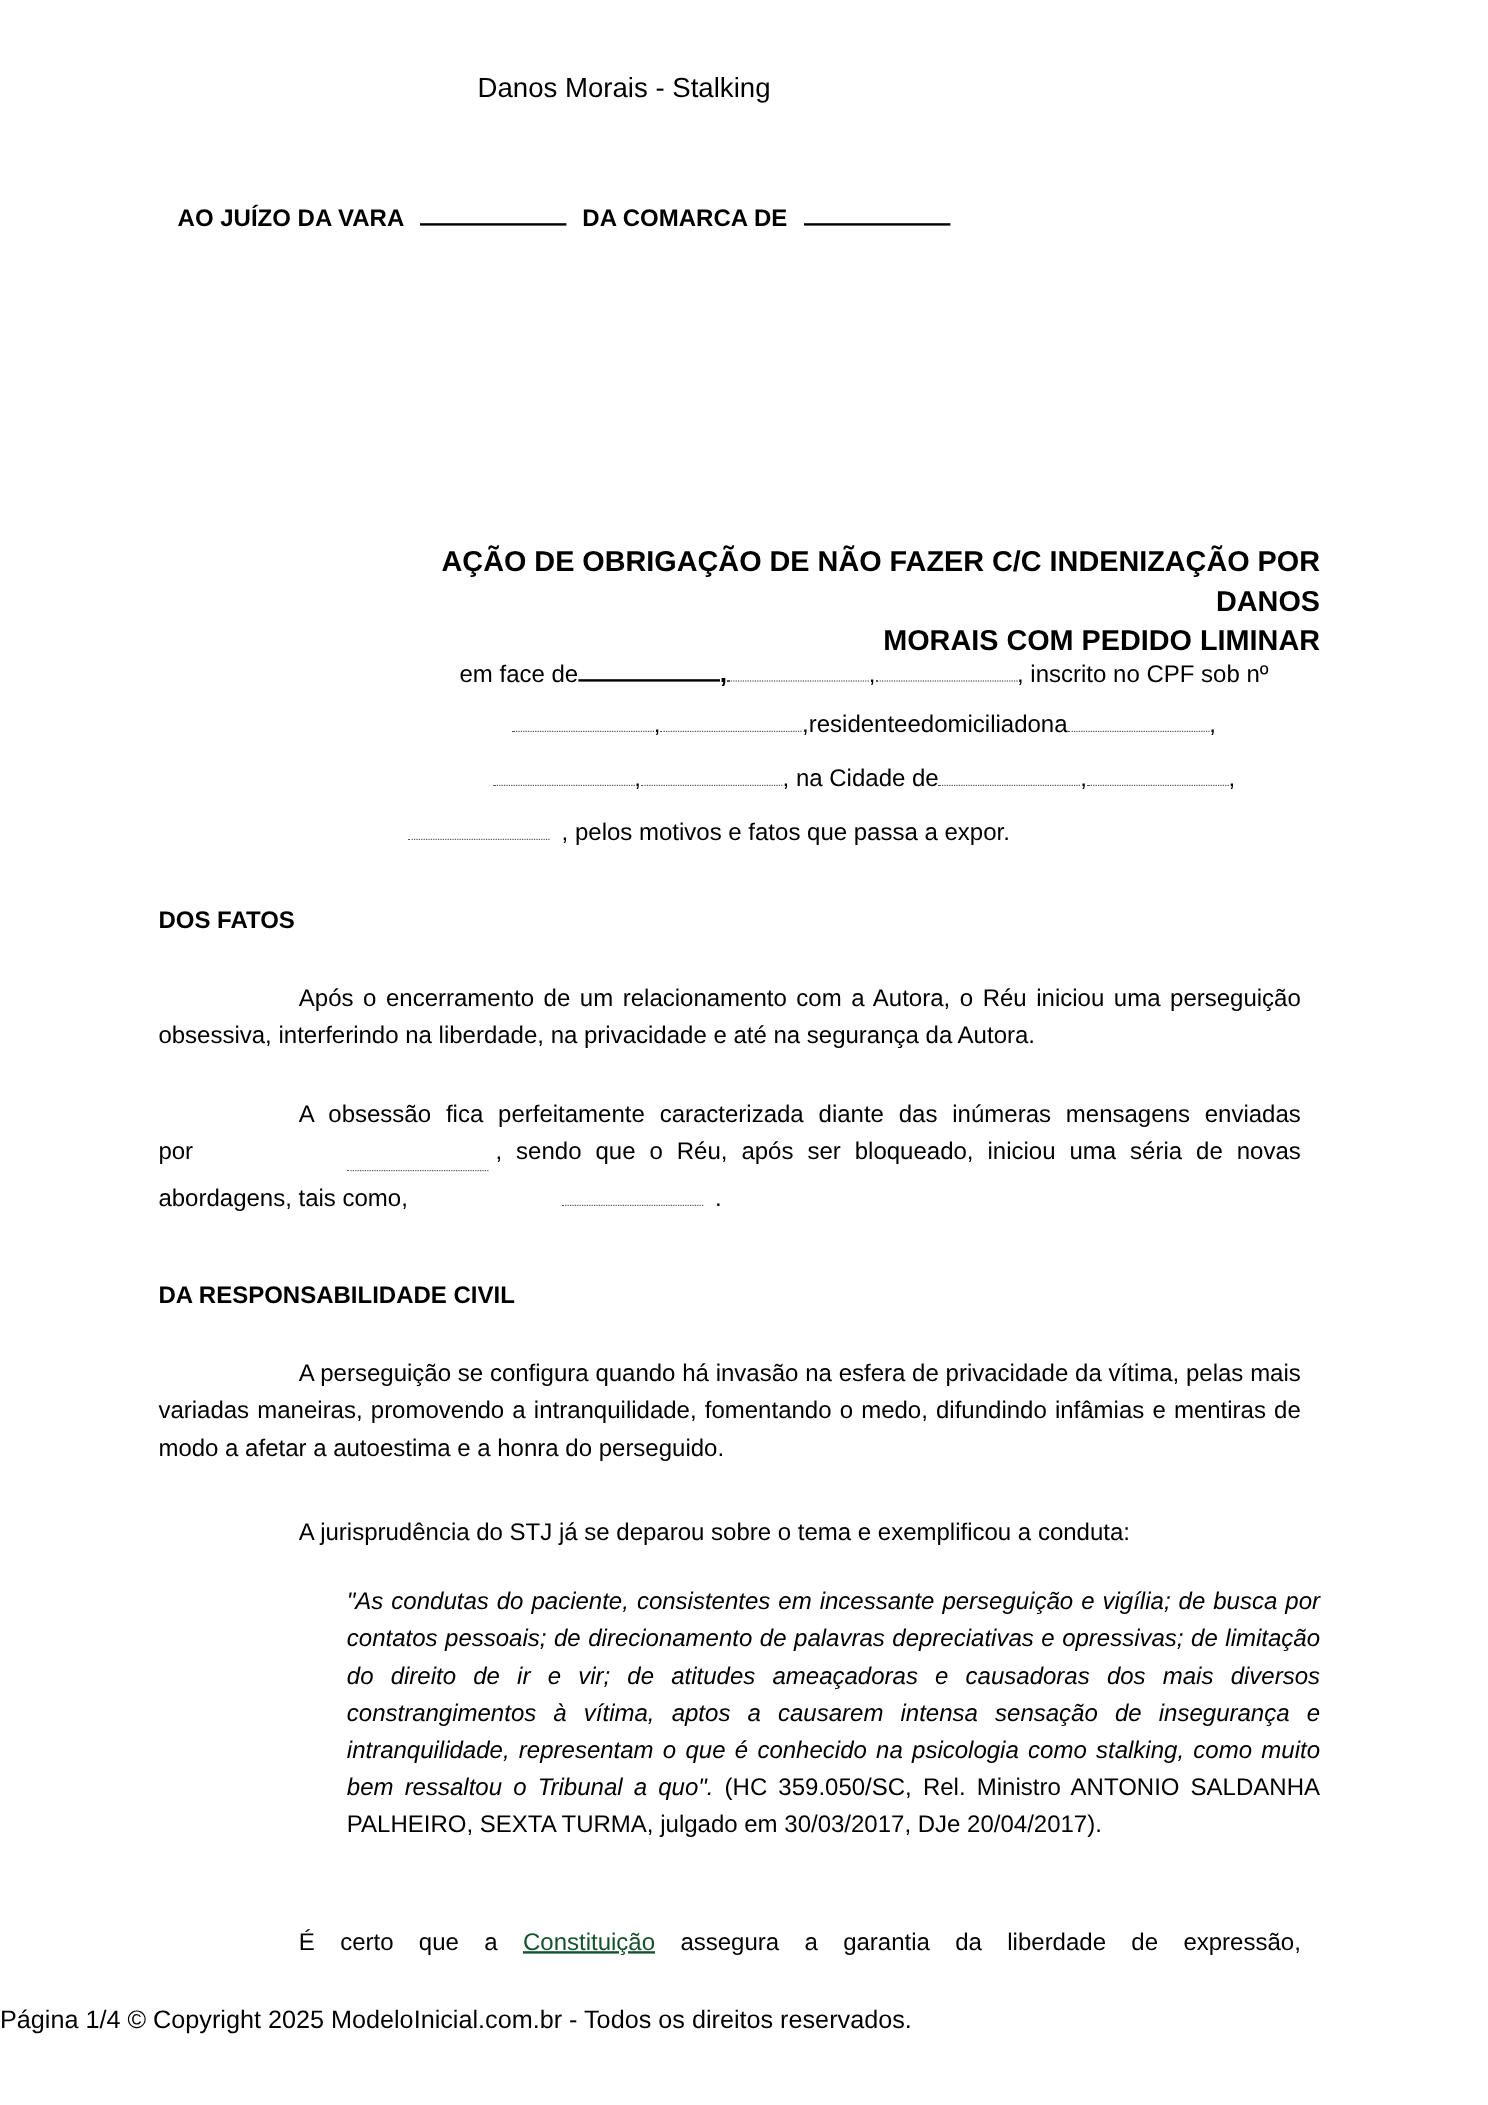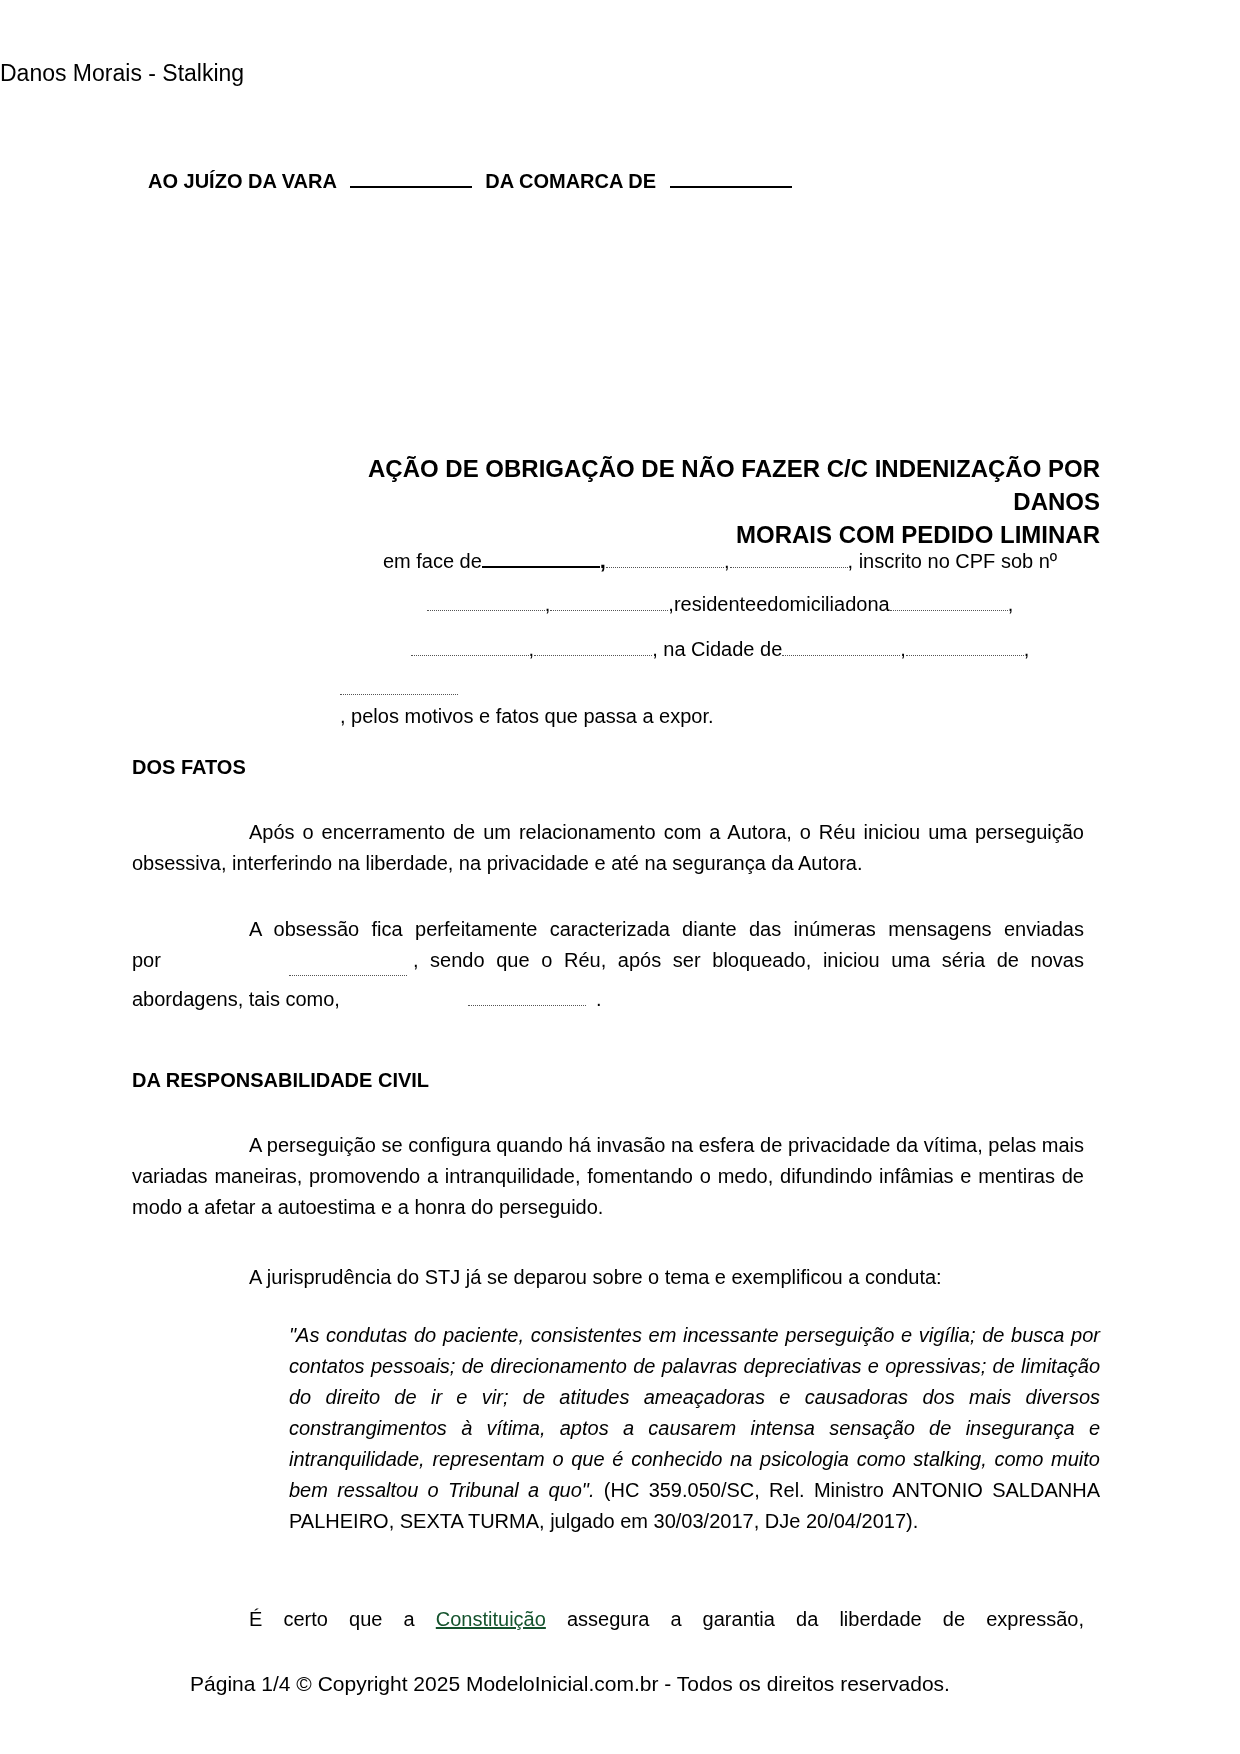--- a/index.html
+++ b/index.html
@@ -1,54 +1,54 @@
 <!DOCTYPE html>
 <html><head>
   <meta charset="utf-8">
   <style>
     html, body { margin: 0; padding: 0; background: #ffffff; }
     body {
       width: 1240px; height: 1754px; position: relative; overflow: hidden;
       font-family: "Liberation Sans", sans-serif; color: #000;
     }
     .header {
-      position: absolute; top: 60px; left: 0; width: 1040px; 
+      position: absolute; top: 60px; left: 0; width: 1040px; text-align: center;
       font-size: 23px;
     }
     .addressee {
       position: absolute; top: 168px; left: 148px; font-size: 20px; font-weight: bold;
       white-space: nowrap;
     }
     .addressee .blank { display: inline-block; width: 122px; border-bottom: 2px solid #000; height: 18px; vertical-align: baseline; margin: 0 8px; }
     .action-title {
       position: absolute; top: 452px; left: 340px; width: 760px; text-align: right;
       font-size: 24px; font-weight: bold; line-height: 33px;
     }
     .parties {
       position: absolute; top: 548px; left: 340px; width: 760px; font-size: 20px;
     }
     .parties .line { height: 45px; display: flex; justify-content: center; align-items: baseline; white-space: nowrap; }
-    .parties .line.left { justify-content: flex-start; gap: 10px; flex-direction: column; }
+    .parties .line.left { justify-content: flex-start; gap: 10px; }
     .blank-thin { display: inline-block; width: 118px; border-bottom: 1px dotted #555; height: 16px; }
     .blank-bold { display: inline-block; width: 118px; border-bottom: 2px solid #000; height: 16px; }
     .bold-comma { font-weight: bold; font-size: 22px; }
     .section {
       position: absolute; left: 132px; width: 952px; font-size: 20px;
     }
     .heading { font-weight: bold; }
     .para { text-align: justify; text-align-last: left; line-height: 31px; text-indent: 117px; }
     .para.justify-last { text-align-last: justify; }
     .quote {
       position: absolute; left: 289px; width: 811px; font-size: 20px; line-height: 31px;
       text-align: justify;
     }
     .quote em { font-style: italic; }
     .link { color: #14532d; text-decoration: underline; }
     .footer {
-      position: absolute; top: 1672px; left: 0; width: 1140px; text-align: center; font-size: 21px;
+      position: absolute; top: 1672px; left: 0; width: 1140px; text-align: left; font-size: 21px;
     }
     .inline-blank { display: inline-block; width: 118px; border-bottom: 1px dotted #555; height: 16px; }
   </style>
 </head>
 <body>
 
 <div class="header">Danos Morais - Stalking</div>
 
 <div class="addressee">
   <span>AO JUÍZO DA VARA</span>

